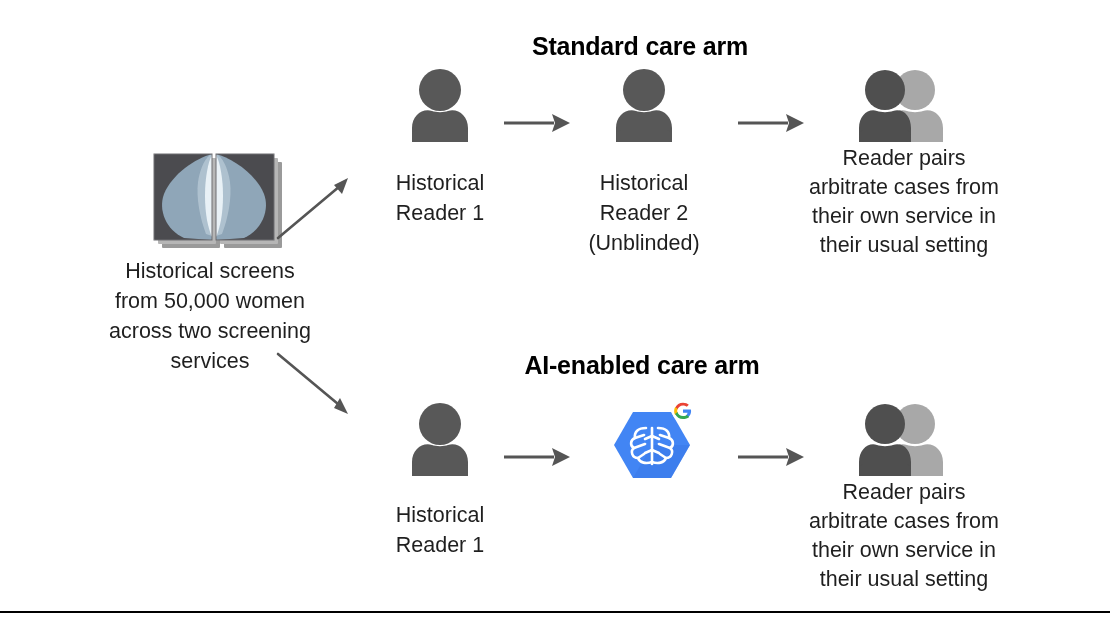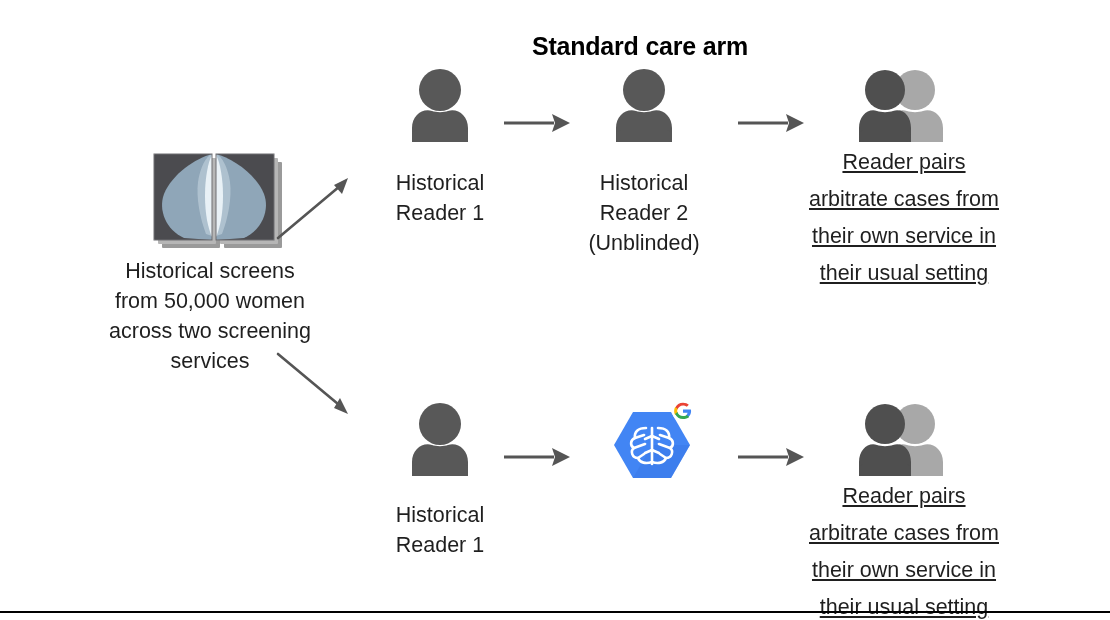--- a/index.html
+++ b/index.html
@@ -38,21 +38,21 @@
 
   
   .caption {
     font-size: 21.5px;
     line-height: 30px;
     text-align: center;
     color: #1f1f1f;
     white-space: pre-line;
   }
 
-  .caption.tight { line-height: 37px; text-decoration: underline; }
+  .caption.tight { line-height: 29px; }
 
   
   .bottom-rule {
     position: absolute;
     left: 0;
     top: 611px;
     width: 1110px;
     height: 2px;
     background: #000000;
   }
@@ -168,20 +168,21 @@
         <path d="M6 76 L6 62 C6 50 15 42 24 45 C28 46.5 36 46.5 40 45 C50 42 58 50 58 62 L58 76 Z" fill="#4f4f4f"></path>
         <rect x="6" y="64" width="52" height="12" rx="5" fill="#4f4f4f"></rect>
       </g>
     </svg>
   </div>
   <div class="abs caption tight" style="left:778px; top:144px; width:252px;">Reader pairs
 arbitrate cases from
 their own service in
 their usual setting</div>
 
+  <div class="abs arm-title" style="left:442px; top:351px; width:400px;">AI-enabled care arm</div>
 
   <div class="node" style="left:404px; top:400px;">
     <svg width="72" height="76" viewBox="0 0 72 76">
       <circle cx="36" cy="24" r="21" fill="#585858"></circle>
       <path d="M8 76 L8 62 C8 50 18 42 28 45 C32 46.5 40 46.5 44 45 C54 42 64 50 64 62 L64 76 Z" fill="#585858"></path>
       <rect x="8" y="64" width="56" height="12" rx="5" fill="#585858"></rect>
     </svg>
   </div>
   <div class="abs caption" style="left:355px; top:500px; width:170px;">Historical
 Reader 1</div>

